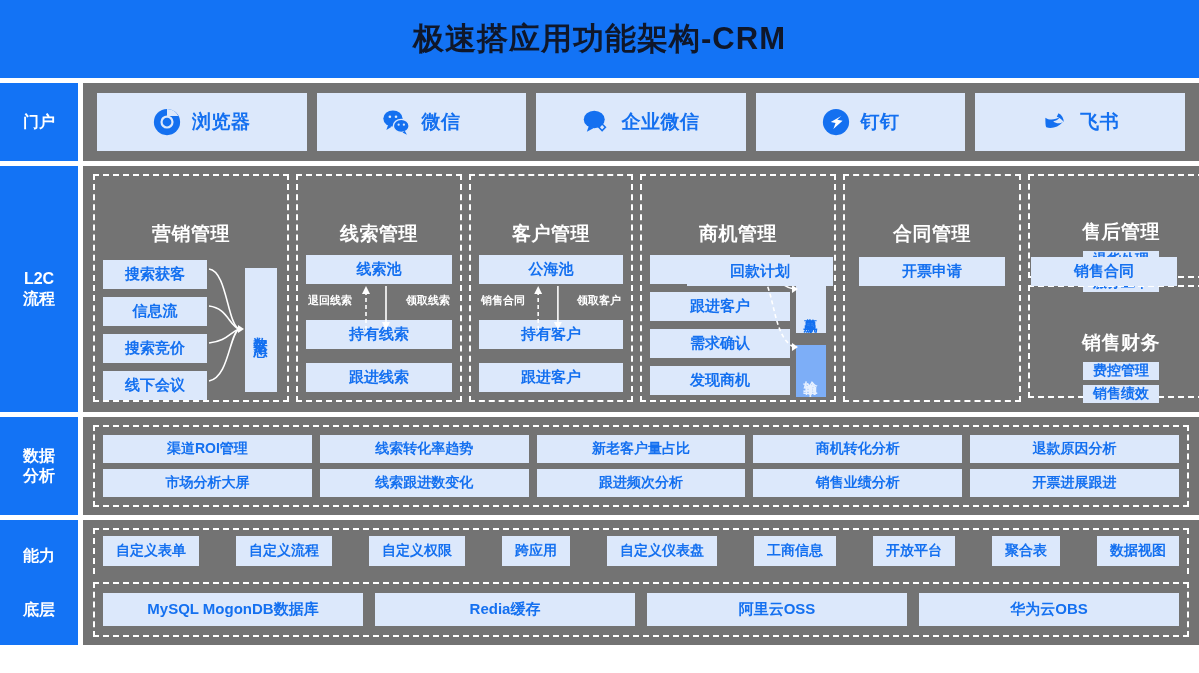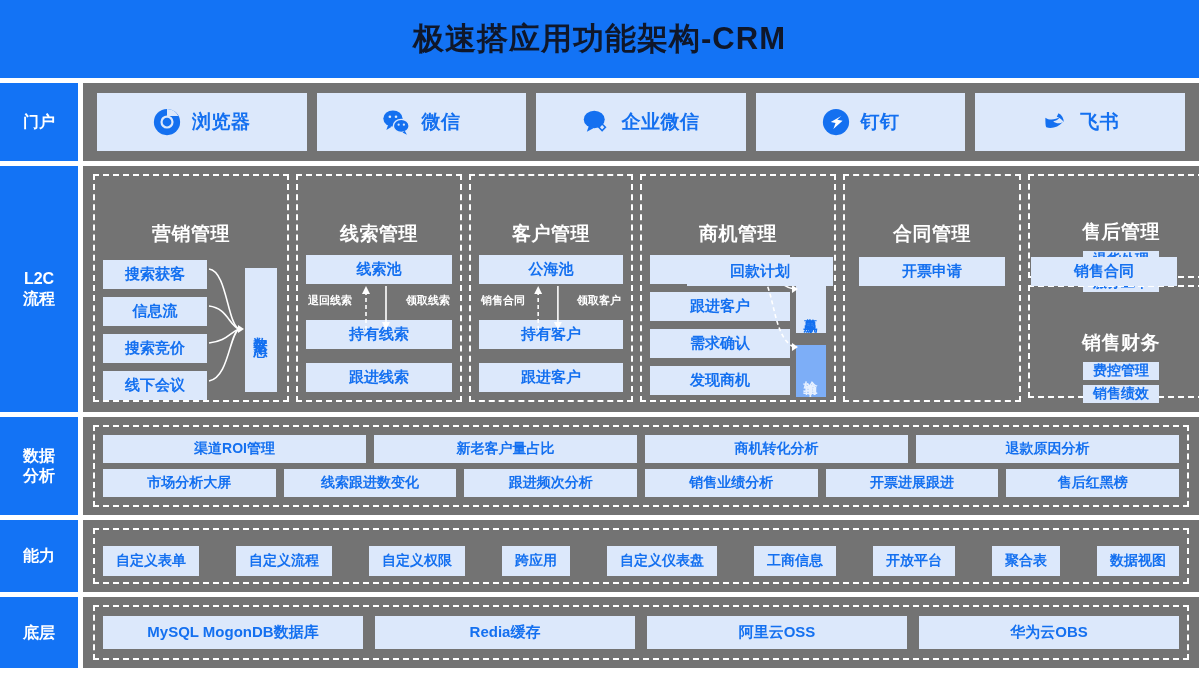--- a/index.html
+++ b/index.html
@@ -198,25 +198,25 @@
     display: flex; flex-direction: column;
     justify-content: center;
     gap: 6px;
     padding: 6px 8px;
   }
   .dash-line { display: flex; justify-content: space-between; gap: 8px; }
   .dash-line .chip { flex: 1 1 0; height: 28px; font-size: 14px; }
 
   
   #row-cap { top: 520px; height: 72px; }
-  .cap-line { display: flex; justify-content: space-between; gap: 8px; align-items:flex-end; height:100%; }
+  .cap-line { display: flex; justify-content: space-between; gap: 8px; align-items:flex-start; height:100%; }
   .cap-line .chip { flex: 0 1 auto; height: 30px; font-size: 14px; padding: 0 13px; }
 
   
-  #row-bottom { top: 597px; height: 71px; }
+  #row-bottom { top: 574px; height: 71px; }
   .bot-line { display: flex; justify-content: space-between; gap: 12px; align-items:center; height:100%; }
   .bot-line .chip { flex: 1 1 0; height: 33px; font-size: 15px; }
 </style>
 </head>
 <body>
 
 <div class="page">
 
   <div class="titlebar">
     <div class="title">极速搭应用功能架构-CRM</div>
@@ -400,31 +400,31 @@
 
   <div class="row" id="row-data">
     <div class="row-label">
       <span>数据</span>
       <span>分析</span>
     </div>
     <div class="row-body">
       <div class="dash-panel">
         <div class="dash-line">
           <div class="chip">渠道ROI管理</div>
+          <div class="chip">线索转化率趋势</div>
           <div class="chip">新老客户量占比</div>
           <div class="chip">商机转化分析</div>
           <div class="chip">退款原因分析</div>
         </div>
         <div class="dash-line">
           <div class="chip">市场分析大屏</div>
           <div class="chip">线索跟进数变化</div>
           <div class="chip">跟进频次分析</div>
           <div class="chip">销售业绩分析</div>
           <div class="chip">开票进展跟进</div>
-          <div class="chip">售后红黑榜</div>
         </div>
       </div>
     </div>
   </div>
 
   <div class="row" id="row-cap">
     <div class="row-label">
       <span>能力</span>
     </div>
     <div class="row-body">

